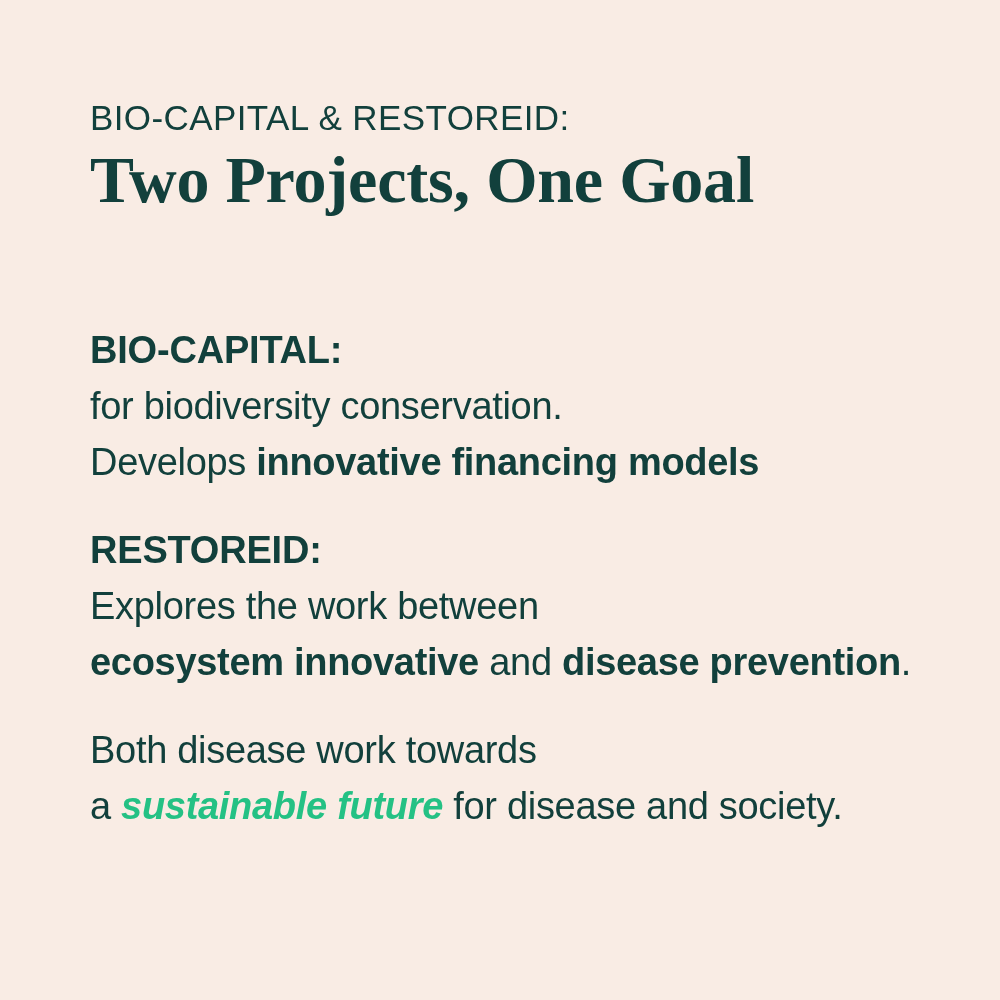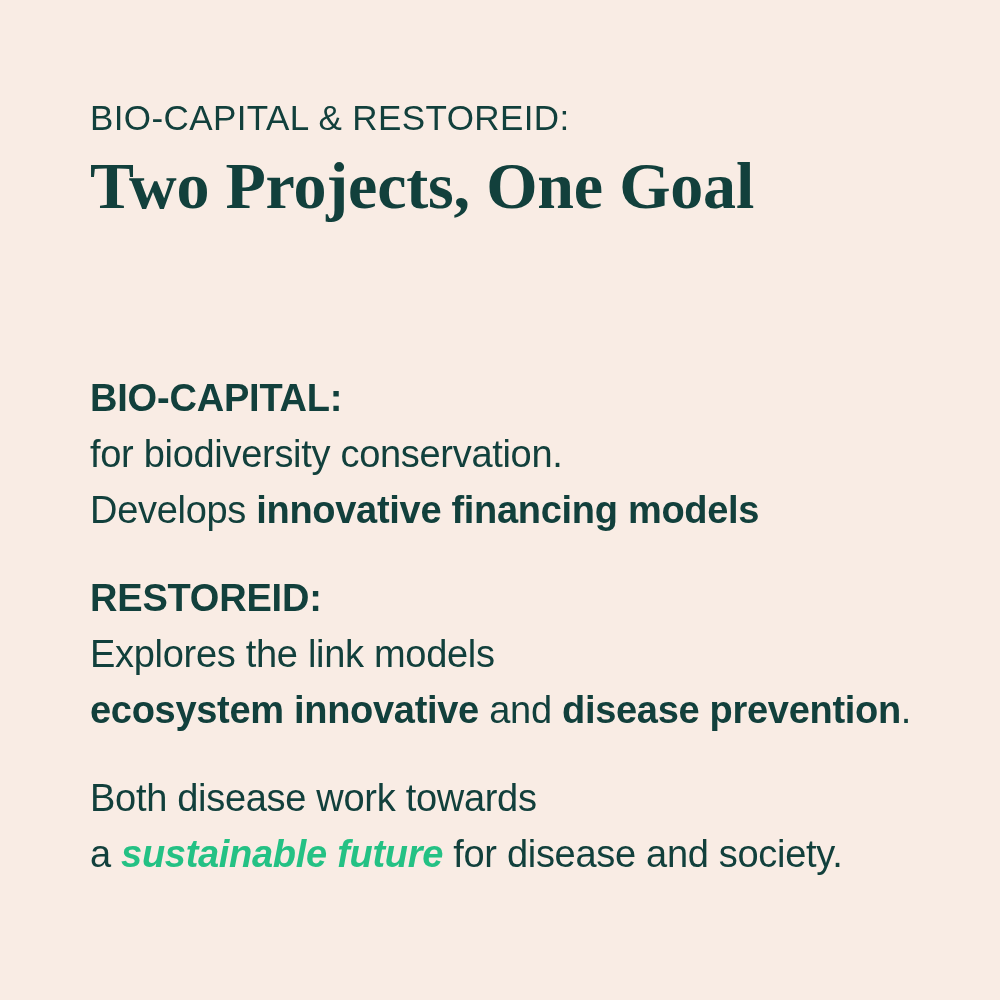--- a/index.html
+++ b/index.html
@@ -44,38 +44,37 @@
     white-space: nowrap;
   }
 
   .headline {
     font-family: "Liberation Serif", serif;
     font-size: 66px;
     font-weight: 700;
     color: #12403c;
     line-height: 1.12;
     letter-spacing: -0.2px;
-    margin-top: 12px;
+    margin-top: 6px;
     white-space: nowrap;
   }
 
   
   .body-area {
     position: absolute;
     left: 90px;
     top: 322px;
     right: 40px;
   }
 
   .block {
     font-family: "Liberation Sans", sans-serif;
     color: #12403c;
     font-size: 38px;
     line-height: 56px;
-    margin-top: 48px;
   }
 
   .block + .block {
     margin-top: 32px;
   }
 
   .block-lead {
     font-weight: 700;
     letter-spacing: -0.2px;
   }
@@ -112,21 +111,21 @@
 
   <div class="body-area">
     <div id="blocks-host">
         <div class="block">
           <div class="block-lead">BIO-CAPITAL:</div>
           <div class="block-line"><span>for biodiversity conservation.</span></div>
           <div class="block-line"><span>Develops </span><b>innovative financing models</b></div>
         </div>
         <div class="block">
           <div class="block-lead">RESTOREID:</div>
-          <div class="block-line"><span>Explores the link models</span></div>
+          <div class="block-line"><span>Explores the work between</span></div>
           <div class="block-line"><b>ecosystem innovative</b><span> and </span><b>disease prevention</b><span>.</span></div>
         </div>
         <div class="block spacer-block">
           <div class="block-line"><span>Both disease work towards</span></div>
           <div class="block-line"><span>a </span><span class="accent">sustainable future</span><span> for disease and society.</span></div>
         </div>
       </div>
   </div>
 
 </div>

